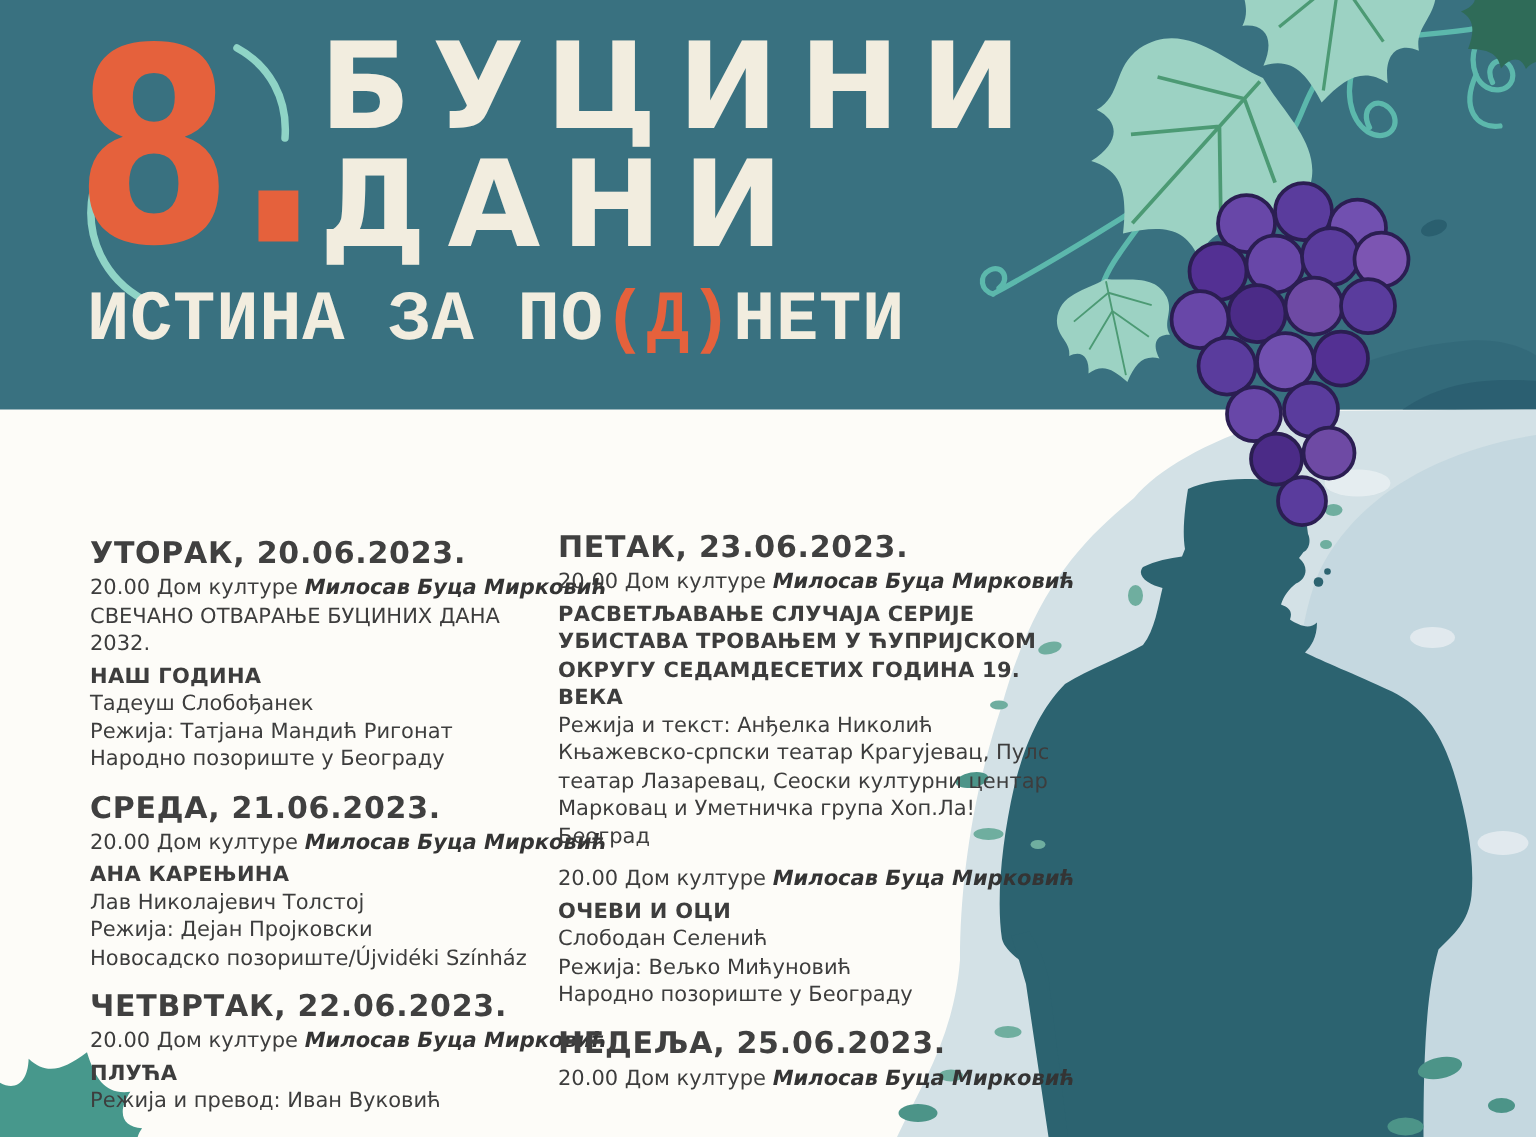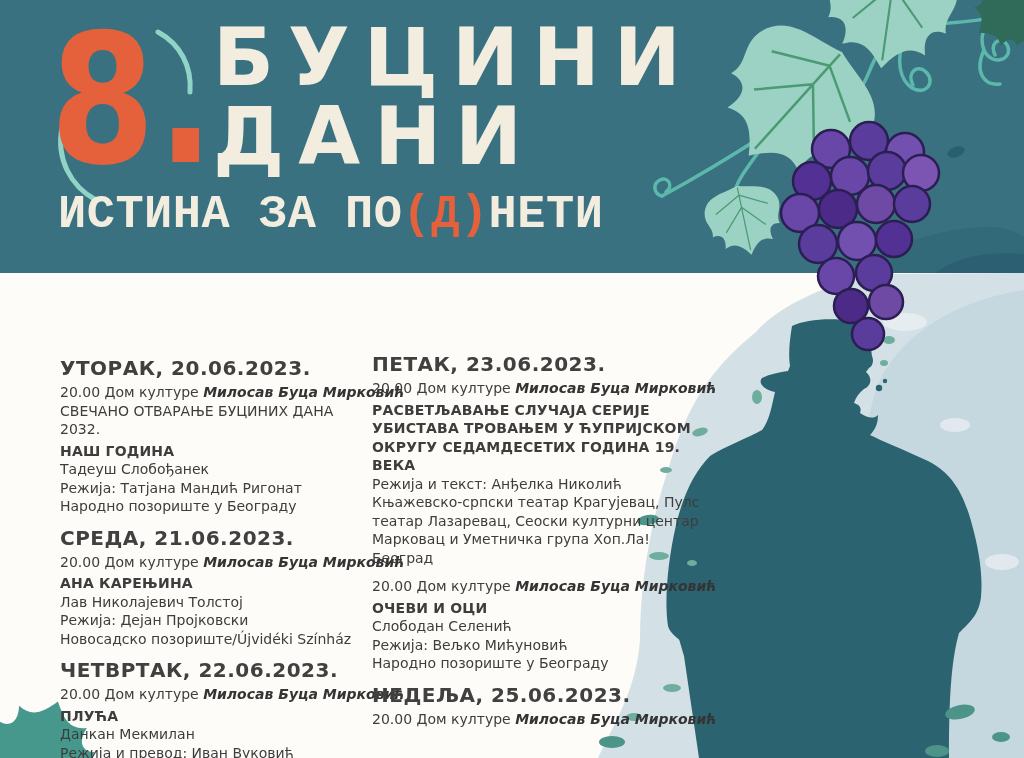--- a/index.html
+++ b/index.html
@@ -206,21 +206,20 @@
     <h4 class="event-title">АНА КАРЕЊИНА</h4>
     <p>Лав Николајевич Толстој</p>
     <p>Режија: Дејан Пројковски</p>
     <p>Новосадско позориште/Újvidéki Színház</p>
   </article>
 
   <article class="event">
     <h3 class="event-date">ЧЕТВРТАК, 22.06.2023.</h3>
     <p class="event-venue"><span>20.00 Дом културе </span><span class="venue">Милосав Буца Мирковић</span></p>
     <h4 class="event-title">ПЛУЋА</h4>
-    <p>Данкан Мекмилан</p>
     <p>Режија и превод: Иван Вуковић</p>
 
   </article>
 
 </div>
 
 <div class="col col-right">
 
   <article class="event">
     <h3 class="event-date">ПЕТАК, 23.06.2023.</h3>

